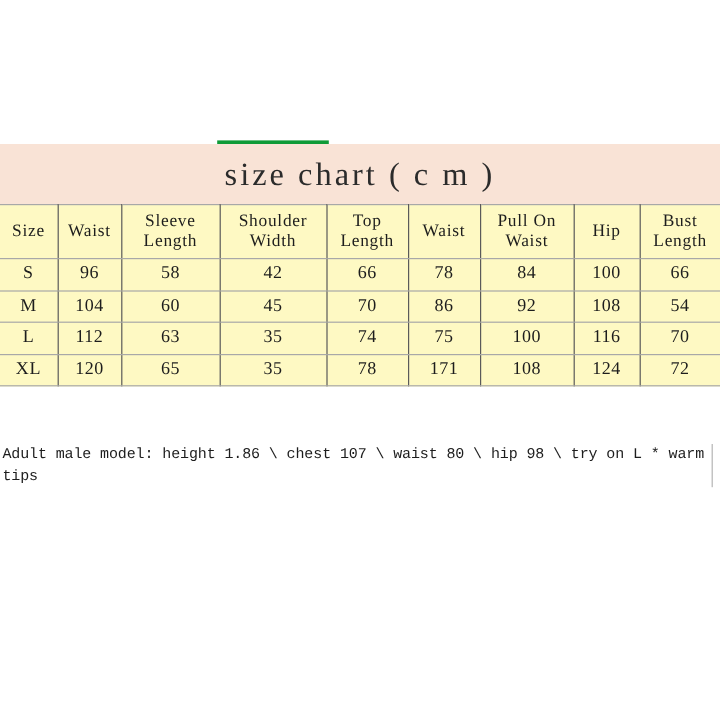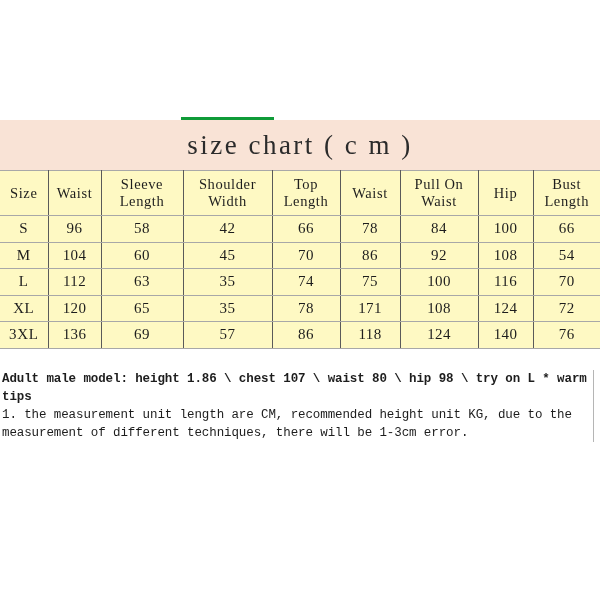--- a/index.html
+++ b/index.html
@@ -128,21 +128,20 @@
   .note-block {
     font-family: "Liberation Mono", "DejaVu Sans Mono", monospace;
     font-size: 12.5px;
     line-height: 18px;
     color: #1d1d1d;
     padding: 0 6px 0 2px;
     letter-spacing: -0.1px;
   }
   .model-note {
     margin: 0 0 16px 0;
-    font-weight: bold;
   }
   .note-line {
     margin: 0;
     white-space: normal;
   }
   .note-item {
     margin: 0;
   }
 </style>
 </head>
@@ -244,34 +243,22 @@
         <td class="size-cell">XL</td>
         <td>120</td>
         <td>65</td>
         <td>35</td>
         <td>78</td>
         <td>171</td>
         <td>108</td>
         <td>124</td>
         <td>72</td>
       </tr>
-      <tr>
-        <td class="size-cell">3XL</td>
-        <td>136</td>
-        <td>69</td>
-        <td>57</td>
-        <td>86</td>
-        <td>118</td>
-        <td>124</td>
-        <td>140</td>
-        <td>76</td>
-      </tr>
     </tbody>
   </table>
 
   <div class="notes">
     <div class="note-block">
       <p class="note-line model-note">Adult male model: height 1.86 \ chest 107 \ waist 80 \ hip 98 \ try on L * warm tips</p>
-      <p class="note-line note-item">1. the measurement unit length are CM, recommended height unit KG, due to the measurement of different techniques, there will be 1-3cm error.</p>
     </div>
   </div>
 
 </div>
 
 </body></html>

